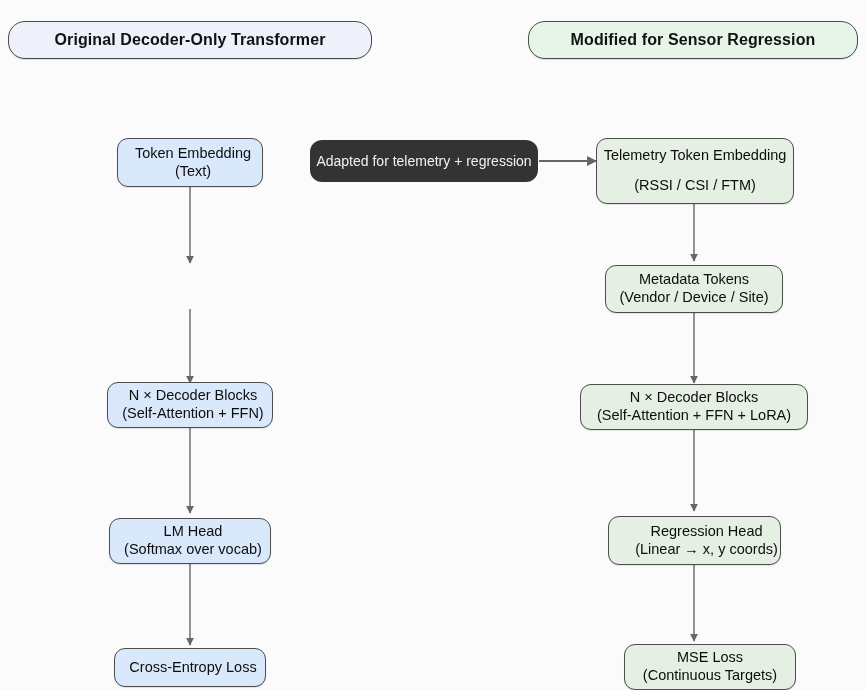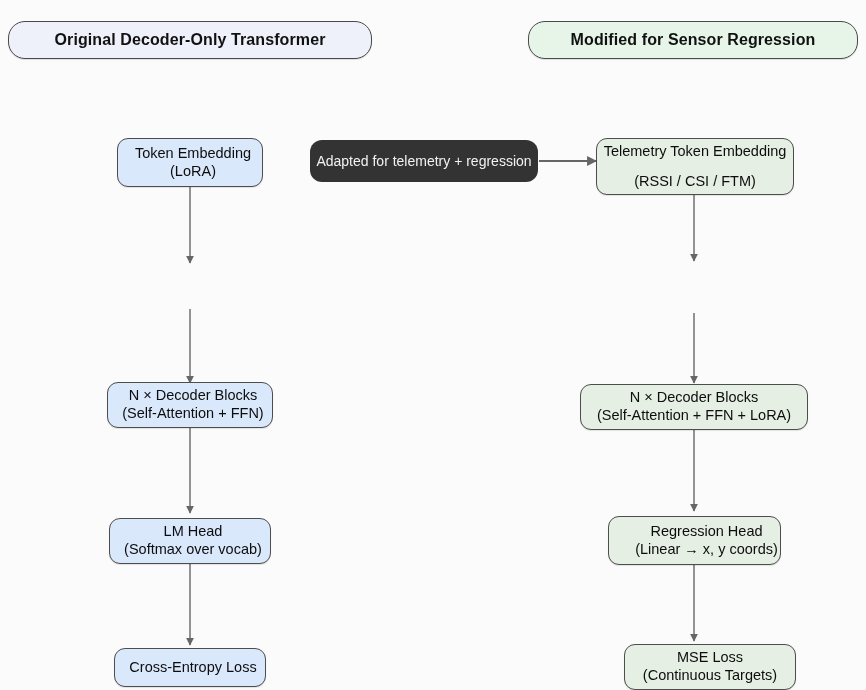--- a/index.html
+++ b/index.html
@@ -122,43 +122,47 @@
   </svg>
 
   <div class="title-pill" id="title-left">Original Decoder-Only Transformer</div>
 
   <div class="title-pill" id="title-right">Modified for Sensor Regression</div>
 
   <div id="adapter-note">Adapted for telemetry + regression</div>
 
   <div class="node blue" style="left:117px; top:138px; width:146px; height:49px;">
     <span class="l1">Token Embedding</span>
-    <span class="l2">(LoRA)</span>
+    <span class="l2">(Text)</span>
   </div>
 
 
   <div class="node blue" style="left:107px; top:382px; width:166px; height:46px;">
     <span class="l1">N × Decoder Blocks</span>
     <span class="l2">(Self-Attention + FFN)</span>
   </div>
 
   <div class="node blue" style="left:109px; top:518px; width:162px; height:46px;">
     <span class="l1">LM Head</span>
     <span class="l2">(Softmax over vocab)</span>
   </div>
 
   <div class="node blue" style="left:114px; top:648px; width:152px; height:39px;">
     <span class="l1">Cross-Entropy Loss</span>
   </div>
 
-  <div class="node green" style="left:596px; top:138px; width:198px; height:57px;gap:12px;">
+  <div class="node green" style="left:596px; top:138px; width:198px; height:66px;gap:12px;">
     <span class="l1">Telemetry Token Embedding</span>
     <span class="l2">(RSSI / CSI / FTM)</span>
   </div>
 
+  <div class="node green" style="left:605px; top:265px; width:178px; height:48px;">
+    <span class="l1">Metadata Tokens</span>
+    <span class="l2">(Vendor / Device / Site)</span>
+  </div>
 
   <div class="node green" style="left:580px; top:384px; width:228px; height:46px;">
     <span class="l1">N × Decoder Blocks</span>
     <span class="l2">(Self-Attention + FFN + LoRA)</span>
   </div>
 
   <div class="node green" style="left:608px; top:516px; width:173px; height:49px;padding-left:24px;">
     <span class="l1">Regression Head</span>
     <span class="l2">(Linear → x, y coords)</span>
   </div>

